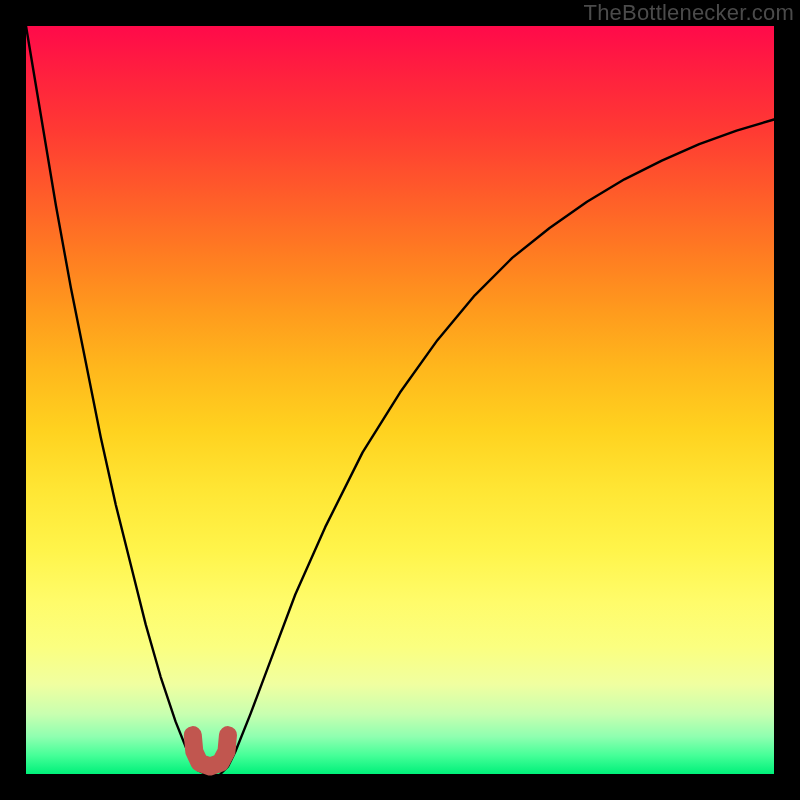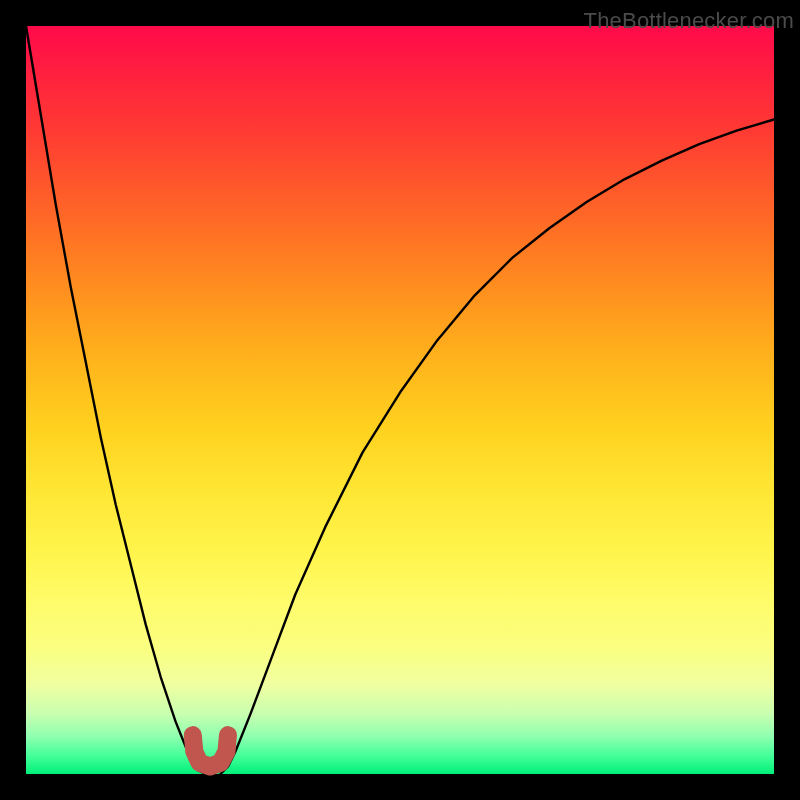--- a/index.html
+++ b/index.html
@@ -32,21 +32,21 @@
       #fbff80 83%,
       #f0ffa0 88%,
       #c8ffb0 92%,
       #8fffb0 95%,
       #46ff98 97.5%,
       #00f07a 100%
     );
   }
   .watermark {
     position: absolute;
-    top: 8px;
+    top: 0px;
     right: 6px;
     color: #4b4b4b;
     font-size: 22px;
     letter-spacing: 0.2px;
     user-select: none;
   }
   svg.curves {
     position: absolute;
     left: 0;
     top: 0;

